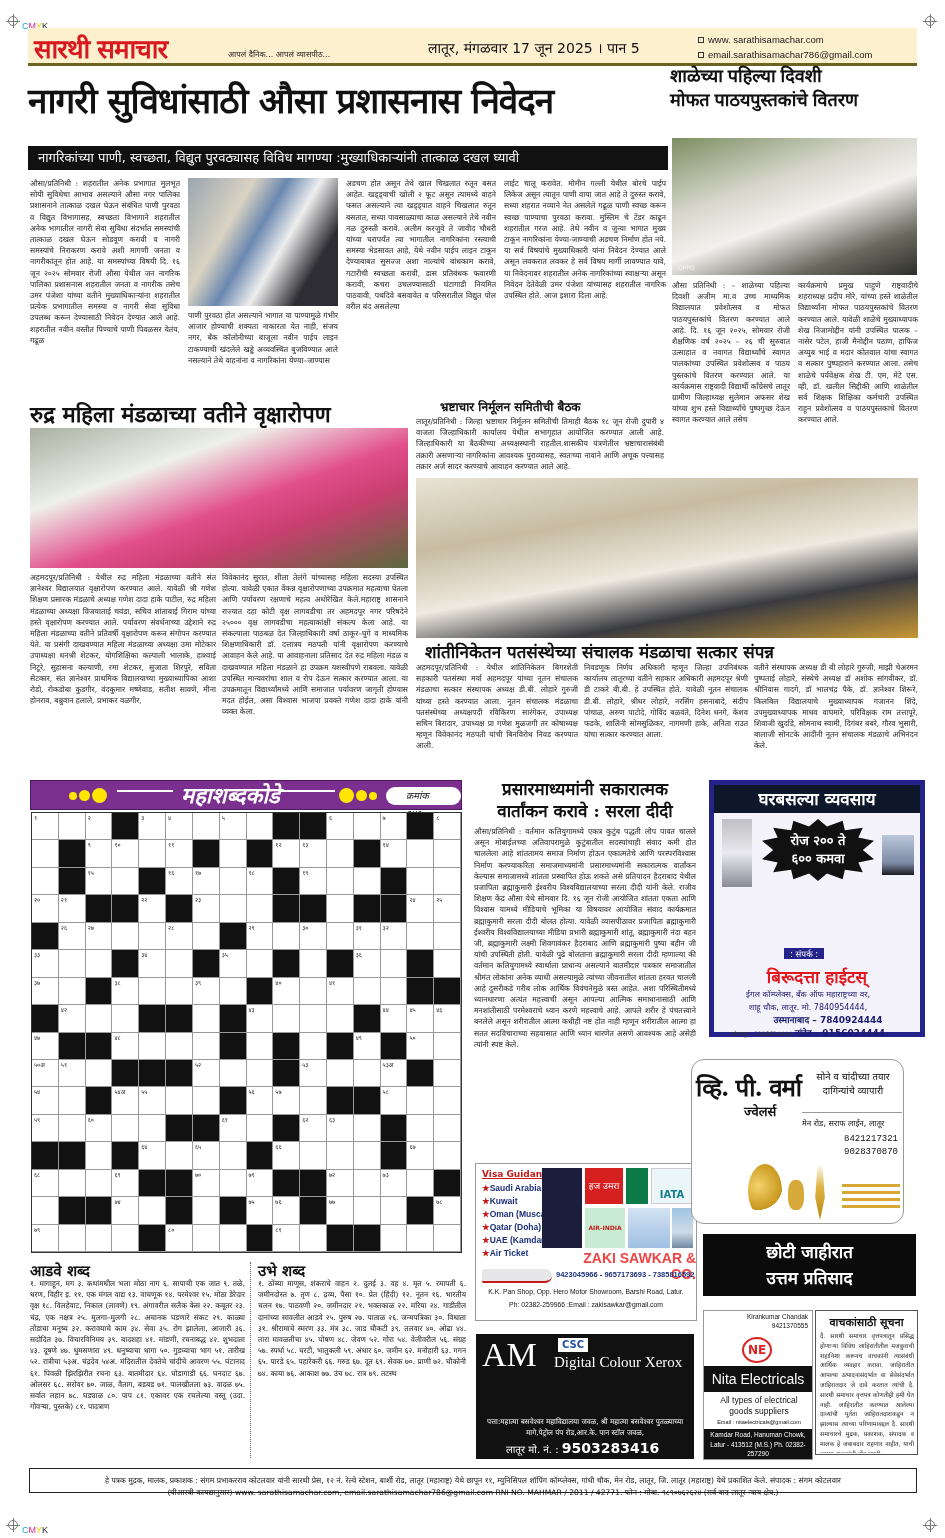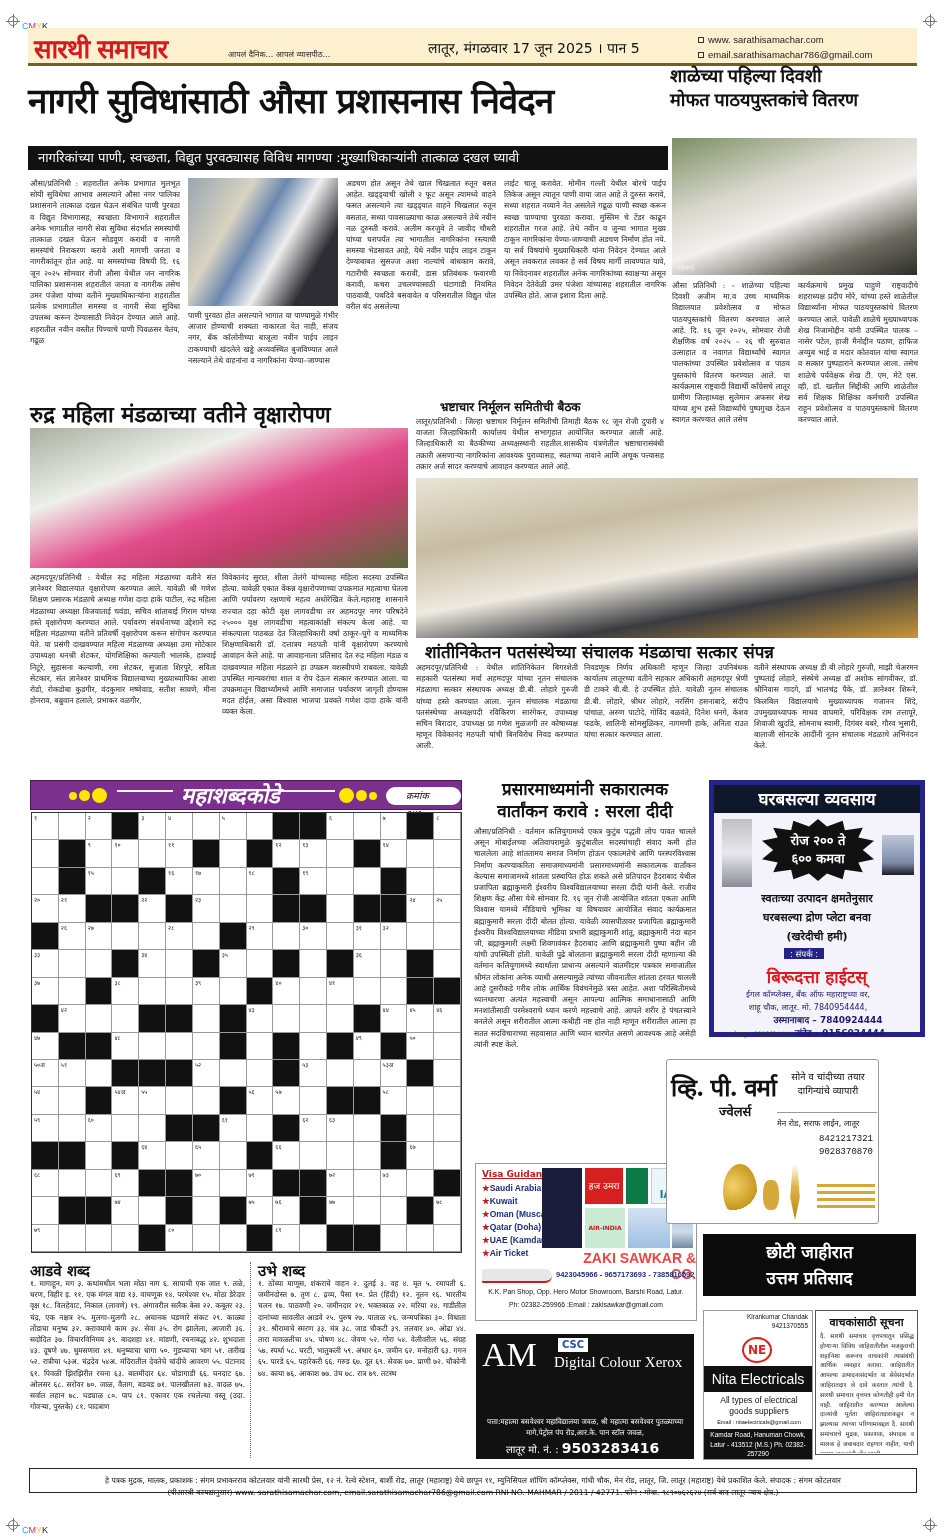--- a/index.html
+++ b/index.html
@@ -48,21 +48,21 @@
   
   .ad-ghar{left:709px;top:780px;width:216px;height:257px;background:#f4f3fb;border:5px solid #24238a;}
   .ghar-title{left:0;top:0;width:206px;height:28px;background:#0f172a;color:#fff;font-size:17px;font-weight:bold;line-height:28px;text-align:center;}
   .star{left:48px;top:34px;width:112px;height:62px;background:#111;color:#fff;text-align:center;font-size:13px;font-weight:bold;line-height:18px;padding-top:13px;
         clip-path:polygon(50% 0,58% 12%,72% 3%,74% 18%,90% 14%,86% 30%,100% 35%,90% 50%,100% 65%,86% 70%,90% 86%,74% 82%,72% 97%,58% 88%,50% 100%,42% 88%,28% 97%,26% 82%,10% 86%,14% 70%,0 65%,10% 50%,0 35%,14% 30%,10% 14%,26% 18%,28% 3%,42% 12%);}
   .ghar-body{left:0;top:104px;width:206px;text-align:center;font-size:11px;font-weight:bold;line-height:19px;color:#111;}
   .ghar-contact{left:70px;top:163px;background:#24238a;color:#fff;font-size:8.5px;padding:0 6px;}
   .ghar-firm{left:0;top:180px;width:206px;text-align:center;font-size:17px;font-weight:bold;color:#e01820;}
   .ghar-addr{left:0;top:203px;width:188px;text-align:center;font-size:8px;line-height:13px;color:#1c1b6e;}
   .ghar-addr b{color:#1c1b6e;font-size:9px;}
-  .ad-varma{left:666px;top:1059px;width:213px;height:165px;border:1px solid #999;border-radius:3px;background:#fff;}
+  .ad-varma{left:691px;top:1059px;width:213px;height:165px;border:1px solid #999;border-radius:13px;background:#fff;}
   .varma-name{left:4px;top:10px;font-size:24px;font-weight:bold;font-family:"DejaVu Serif",serif;letter-spacing:-1px;}
   .varma-sub{left:52px;top:42px;font-size:13px;font-weight:bold;font-family:"DejaVu Serif",serif;}
   .varma-desc{left:112px;top:10px;width:98px;text-align:center;font-size:9.5px;line-height:14px;}
   .varma-addr{left:110px;top:52px;font-size:8px;border-top:1px solid #999;padding-top:4px;width:100px;}
   .varma-phones{left:152px;top:73px;font-size:9px;line-height:13px;font-family:"Liberation Mono",monospace;}
   .jewel{background:radial-gradient(circle at 30% 40%,#f3d36a,#c8961d 60%,#fff 61%);}
   .ad-chhoti{left:703px;top:1234px;width:213px;height:62px;background:#0b0b0b;color:#fff;text-align:center;font-size:17px;font-weight:bold;line-height:26px;padding-top:5px;}
   .ad-nita{left:703px;top:1310px;width:110px;height:150px;border:1px solid #999;}
   .nita-name{left:0;top:55px;width:108px;height:26px;background:#111;color:#fff;font-size:14px;line-height:26px;text-align:center;font-family:"Liberation Sans",sans-serif;}
   .nita-logo{left:38px;top:26px;width:30px;height:26px;border:2px solid #d22;border-radius:50%;color:#d22;font-weight:bold;font-size:12px;text-align:center;line-height:22px;}
@@ -609,25 +609,20 @@
 </div>
 
 <div class="abs ad-ghar">
   <div class="abs ghar-title">घरबसल्या व्यवसाय</div>
   <div class="abs" style="left:8px;top:34px;width:30px;height:68px;background:linear-gradient(#c0c0c4,#e8e8ee 50%,#8c8c99);"></div>
   <div class="abs star">
     <div>रोज २०० ते</div>
     <div>६०० कमवा</div>
   </div>
   <div class="abs" style="left:168px;top:50px;width:32px;height:40px;background:linear-gradient(#bcc7d9,#7d8aa6 70%,#1c1c22);"></div>
-  <div class="abs ghar-body">
-    <div>स्वतःच्या उत्पादन क्षमतेनुसार</div>
-    <div>घरबसल्या द्रोण प्लेटा बनवा</div>
-    <div>(खरेदीची हमी)</div>
-  </div>
   <div class="abs ghar-contact">: संपर्क :</div>
   <div class="abs ghar-firm">बिरूदत्ता हाईटस्</div>
   <div class="abs ghar-addr">
     <div>ईगल कॉम्प्लेक्स, बँक ऑफ महाराष्ट्रच्या वर,</div>
     <div>शाहू चौक, लातूर. मो. 7840954444,</div>
     <div style="padding-left:40px;"><b>उस्मानाबाद – 7840924444</b></div>
     <div><span style="font-size:6px;color:#333">सोलापूर : 7058624444</span> <b>नांदेड – 9156024444</b></div>
   </div>
 </div>
 

